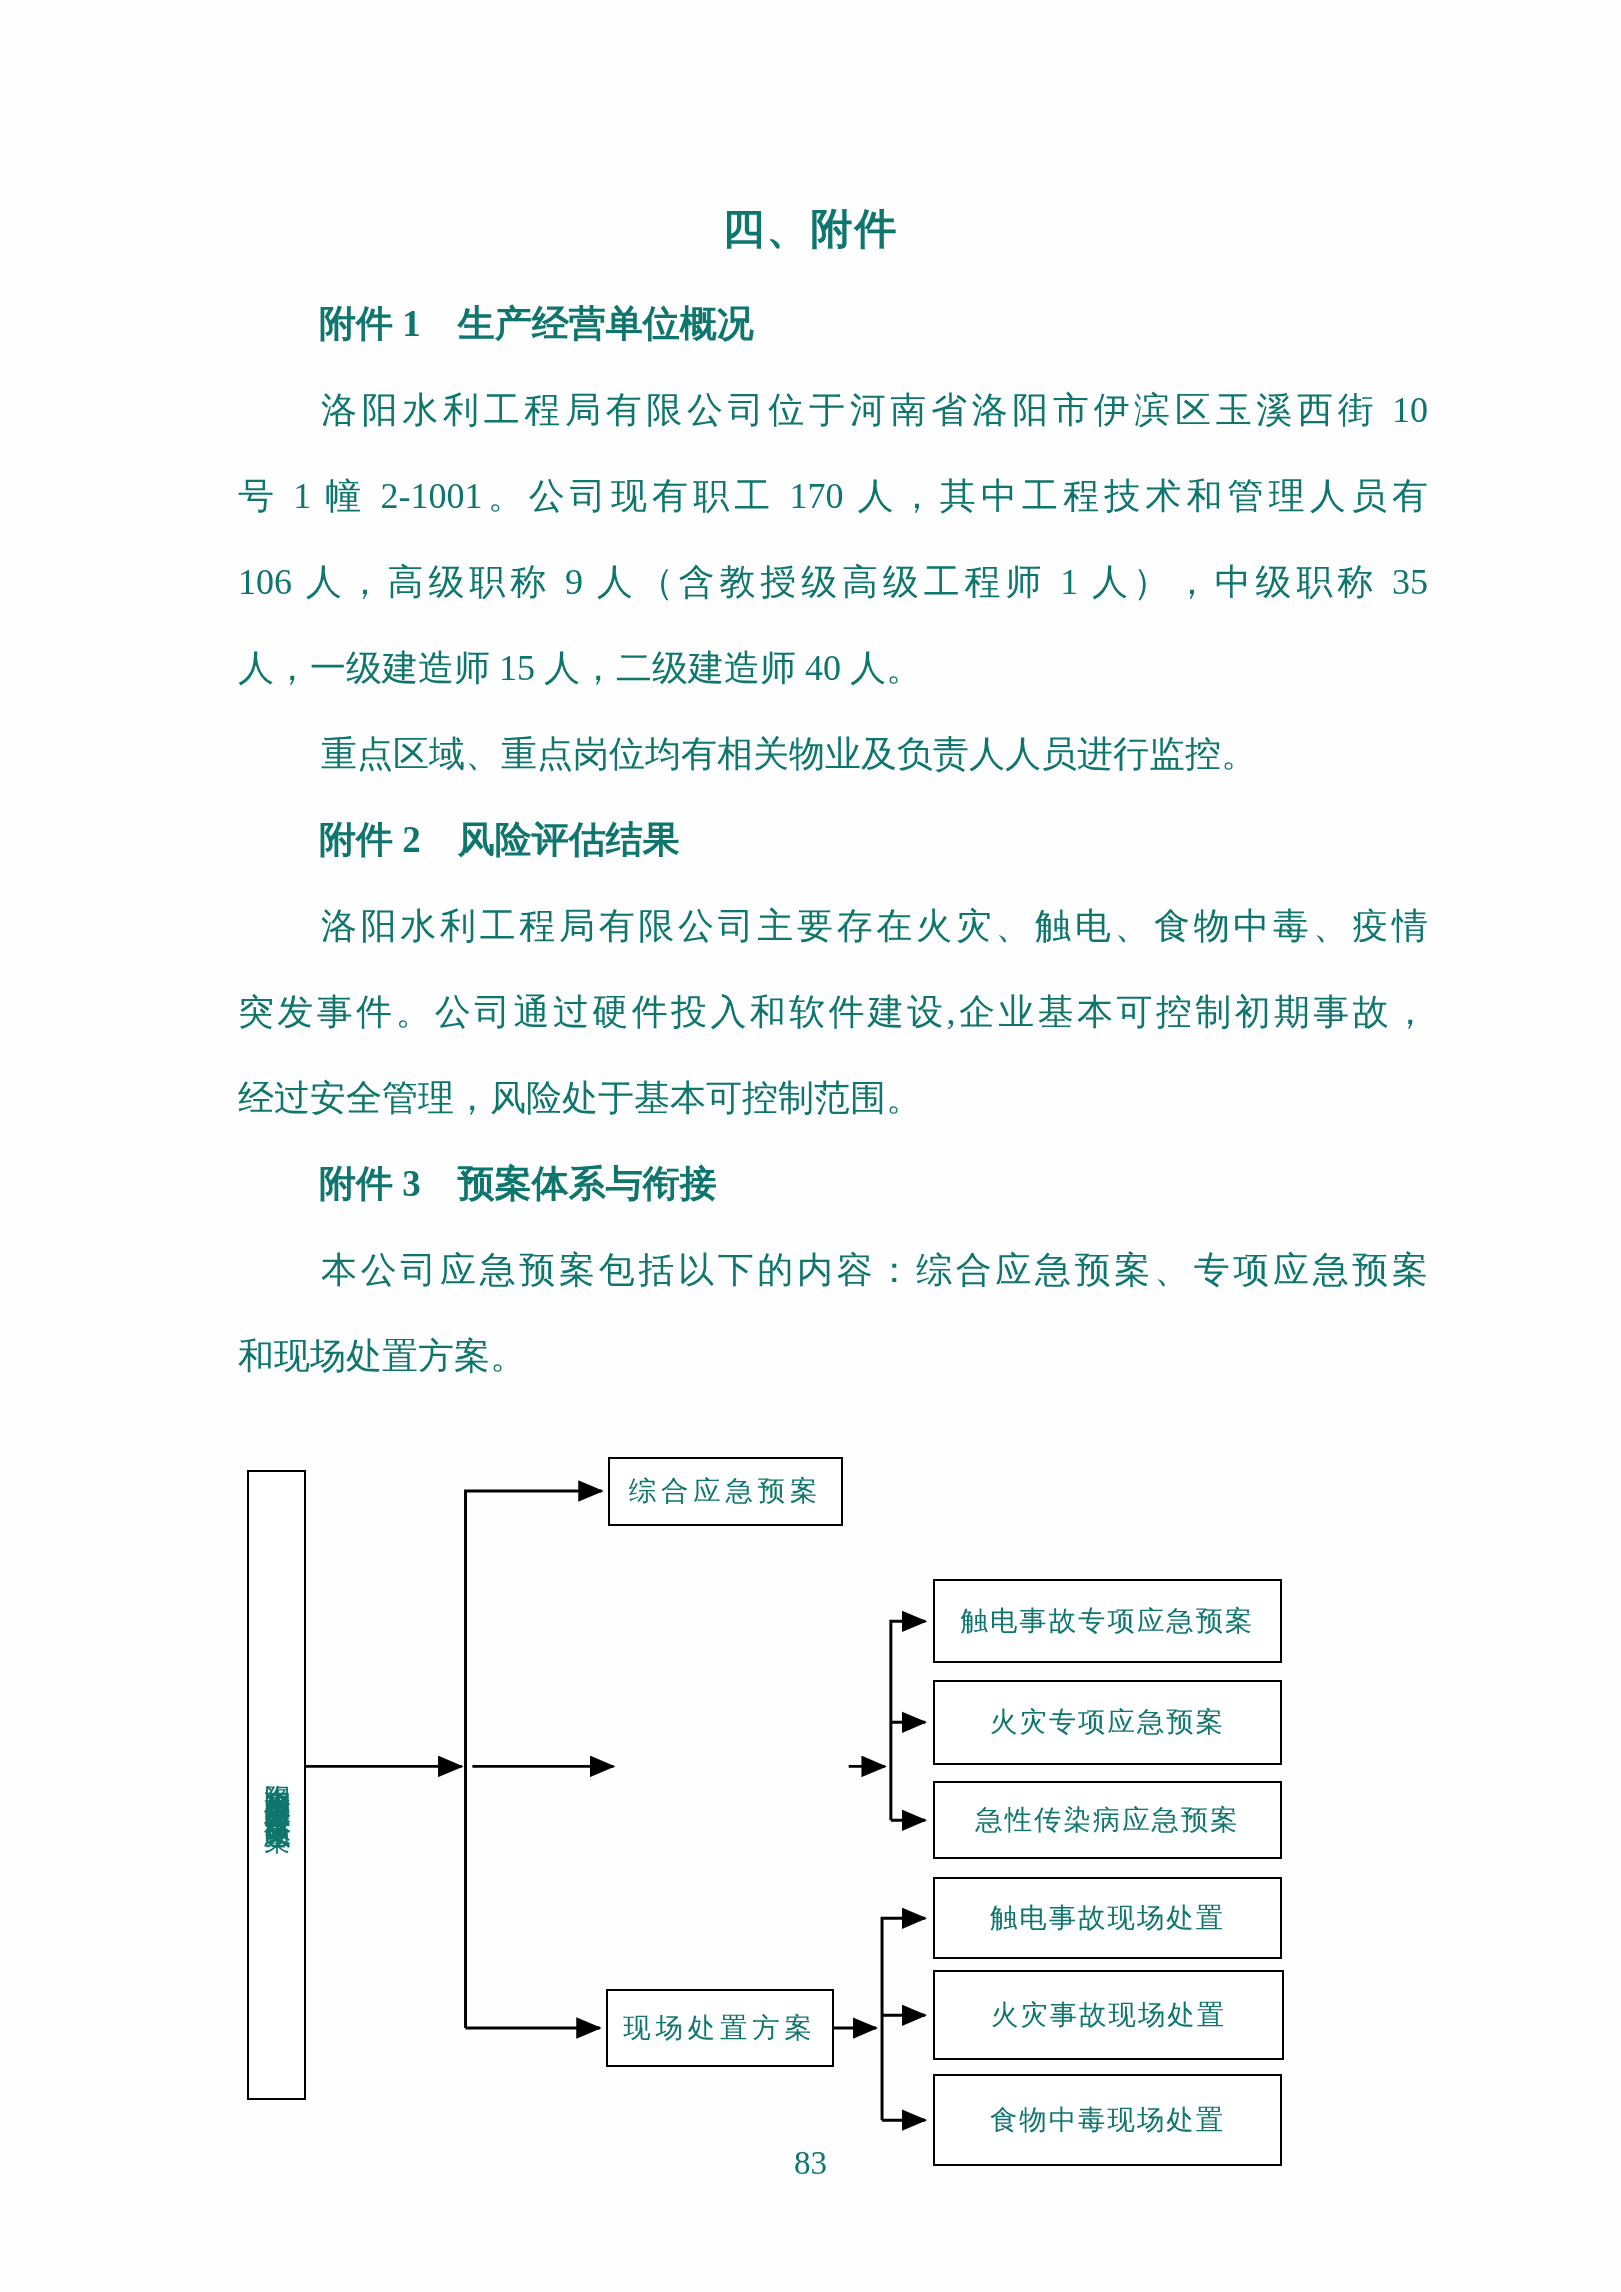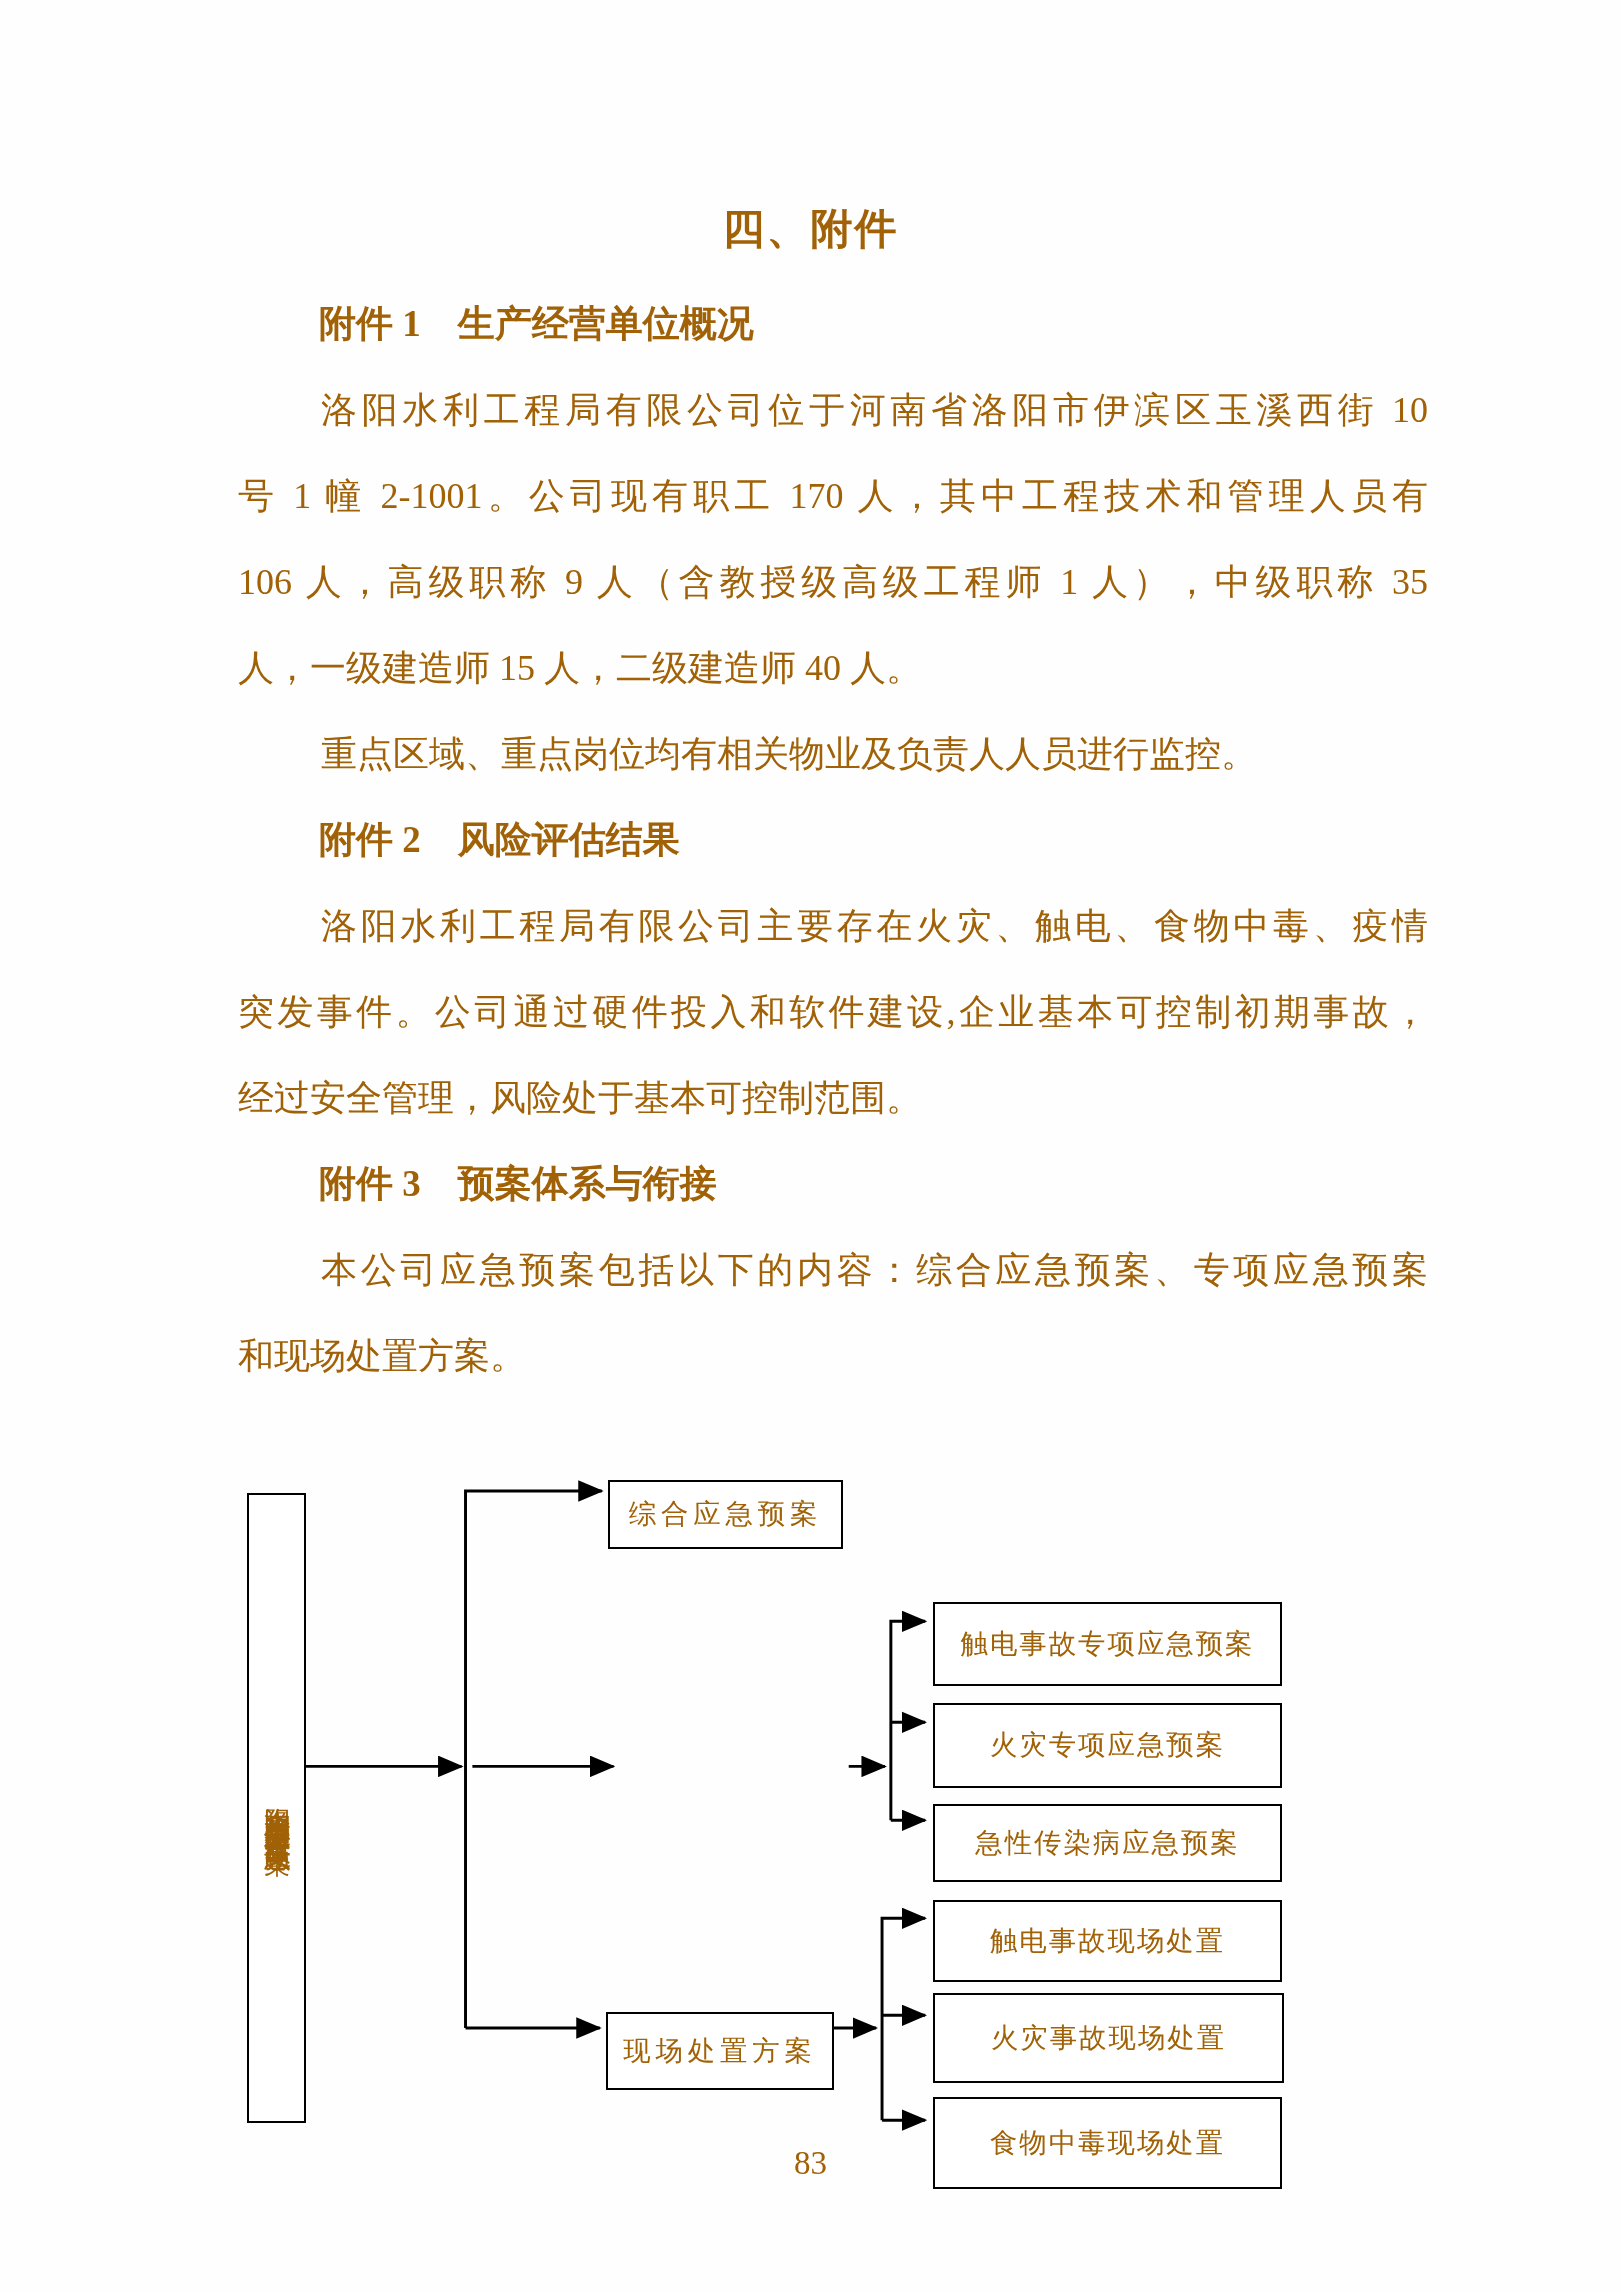--- a/index.html
+++ b/index.html
@@ -2,21 +2,21 @@
 <html><head>
 <meta charset="utf-8">
 <style>
   html,body { margin:0; padding:0; background:#888; }
   .page {
     position:relative;
     width:1621px; height:2293px;
     margin:0 auto;
     background:#fefefe;
     font-family:"Liberation Serif","DejaVu Serif",serif;
-    color:#a16207;
+    color:#0f766e;
     overflow:hidden;
   }
   .doc-title {
     position:absolute;
     left:0; top:206px; width:100%;
     text-align:center;
     font-size:42px; font-weight:bold;
     line-height:1.1;
     letter-spacing:2px;
   }
@@ -52,21 +52,20 @@
   .fc-svg path { stroke:#000; stroke-width:3; fill:none; }
   .fbox {
     position:absolute;
     box-sizing:border-box;
     border:2.9px solid #000;
     background:#fff;
     display:flex; align-items:center; justify-content:center;
     font-size:27.4px;
     text-align:center;
     line-height:1.2;
-    margin-top:23px;
   }
   .fbox.mid  { letter-spacing:4.9px; }
   .fbox.wide { letter-spacing:2px; }
   .fbox-root {
     writing-mode:vertical-rl;
     text-orientation:upright;
     letter-spacing:2px;
     font-size:26.5px;
     left:247px; top:1470px; width:59px; height:630px;
   }

